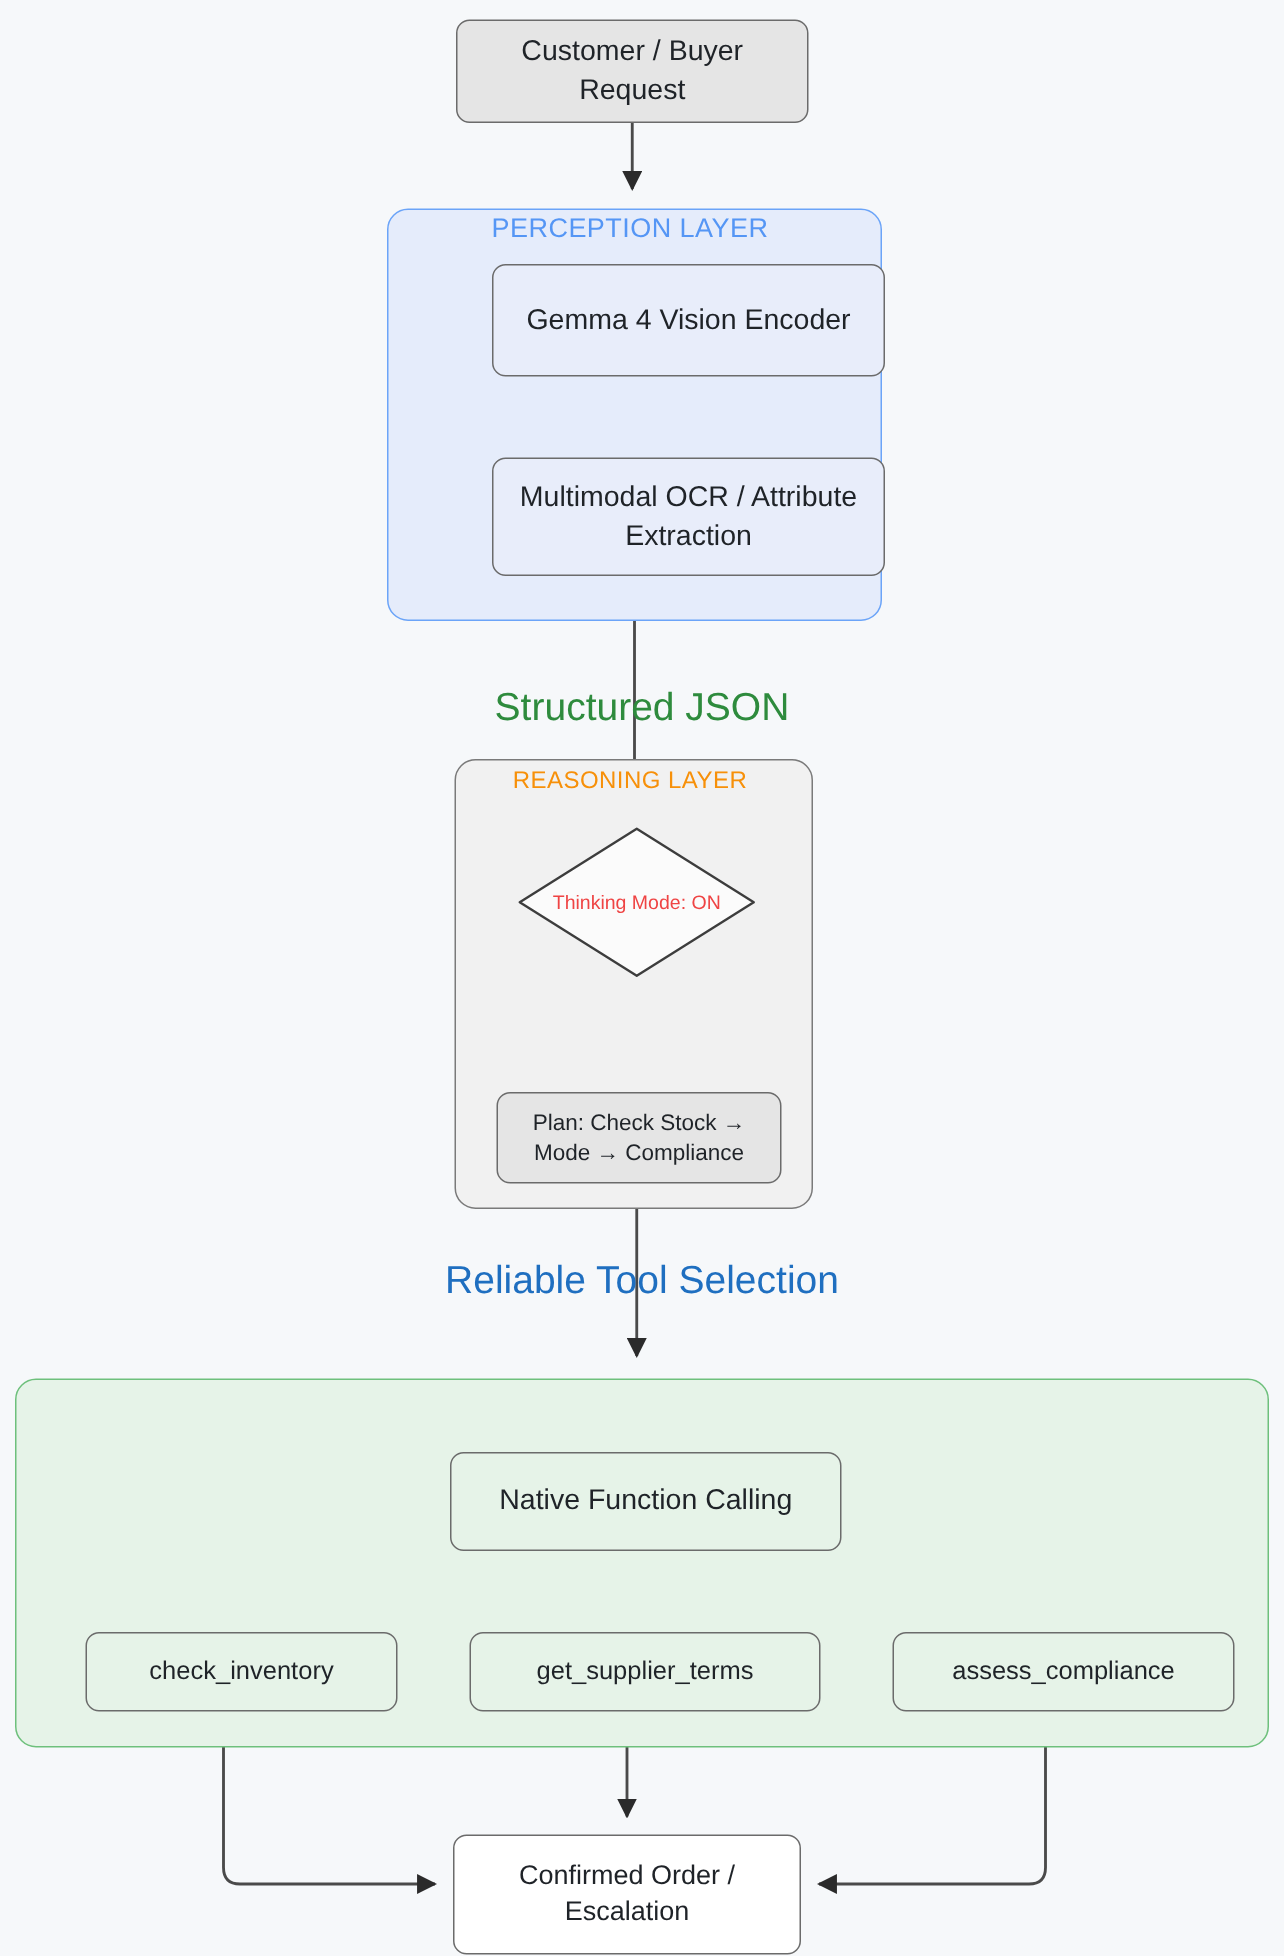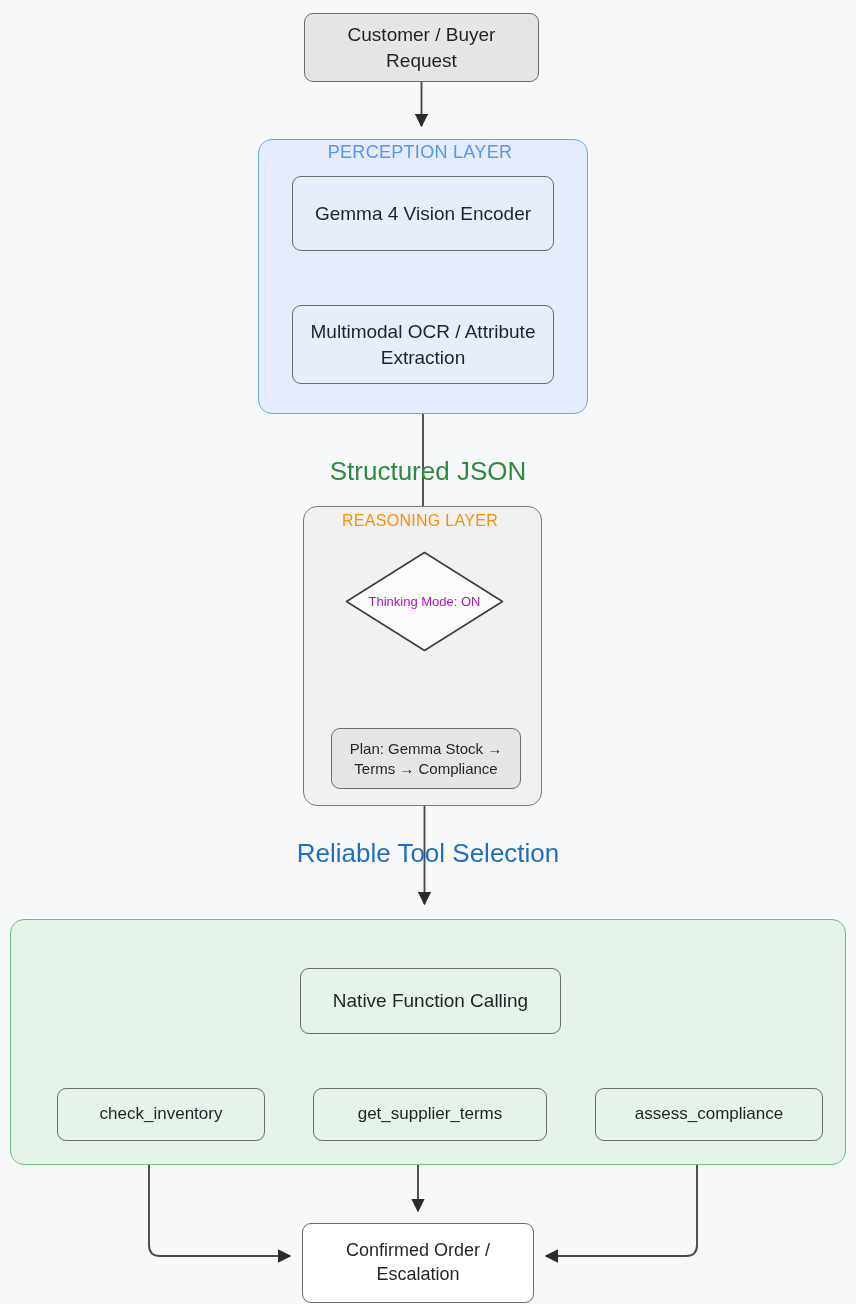--- a/index.html
+++ b/index.html
@@ -87,21 +87,21 @@
     align-items: center;
     justify-content: center;
     text-align: center;
     border: 1.6px solid #6b6b6b;
     border-radius: 9px;
     color: #1f2328;
     line-height: 1.32;
     padding: 4px 8px;
   }
   .node-gray   { background: #e5e5e5; }
-  .node-blue   { background: #e8edfa; }
+  .node-blue   { background: #e8edfa; margin-left: 36px; }
   .node-green  { background: #e6f3e8; margin-left: 12px; }
   .node-white  { background: #ffffff; }
 
   #node-request       { left: 304px; top: 13px;  width: 235px; height: 69px;  font-size: 19px; }
   #node-vision        { left: 292px; top: 176px; width: 262px; height: 75px;  font-size: 19px; }
   #node-ocr           { left: 292px; top: 305px; width: 262px; height: 79px;  font-size: 19px; }
   #node-plan          { left: 331px; top: 728px; width: 190px; height: 61px;  font-size: 15px; }
   #node-fncall        { left: 288px; top: 968px; width: 261px; height: 66px;  font-size: 19px; }
   #node-inventory     { left: 45px;  top: 1088px; width: 208px; height: 53px; font-size: 17px; }
   #node-terms         { left: 301px; top: 1088px; width: 234px; height: 53px; font-size: 17px; }
@@ -125,21 +125,21 @@
   #node-thinking .diamond-text {
     position: absolute;
     left: 0; top: 0;
     width: 100%;
     height: 100%;
     display: flex;
     align-items: center;
     justify-content: center;
     text-align: right;
     font-size: 13px;
-    color: #a21caf;
+    color: #ef4444;
     line-height: 1.35;
   }
 
   
   .edge-caption {
     position: absolute;
     text-align: center;
     white-space: nowrap;
     font-weight: 400;
   }
@@ -207,21 +207,21 @@
 
   <div class="node node-blue" id="node-ocr">Multimodal OCR / Attribute Extraction</div>
 
   <div id="node-thinking">
     <svg class="diamond-shape" viewBox="0 0 159 101" preserveAspectRatio="none">
       <polygon points="79.5,1.5 157.5,50.5 79.5,99.5 1.5,50.5" fill="#fbfbfb" stroke="#3d3d3d" stroke-width="1.6" stroke-linejoin="round"></polygon>
     </svg>
     <div class="diamond-text">Thinking Mode: ON</div>
   </div>
 
-  <div class="node node-gray" id="node-plan">Plan: Gemma Stock → Terms → Compliance</div>
+  <div class="node node-gray" id="node-plan">Plan: Check Stock → Mode → Compliance</div>
 
   <div class="node node-green" id="node-fncall">Native Function Calling</div>
 
   <div class="node node-green" id="node-inventory">check_inventory</div>
 
   <div class="node node-green" id="node-terms">get_supplier_terms</div>
 
   <div class="node node-green" id="node-compliance">assess_compliance</div>
 
   <div class="node node-white" id="node-confirmed">Confirmed Order / Escalation</div>

